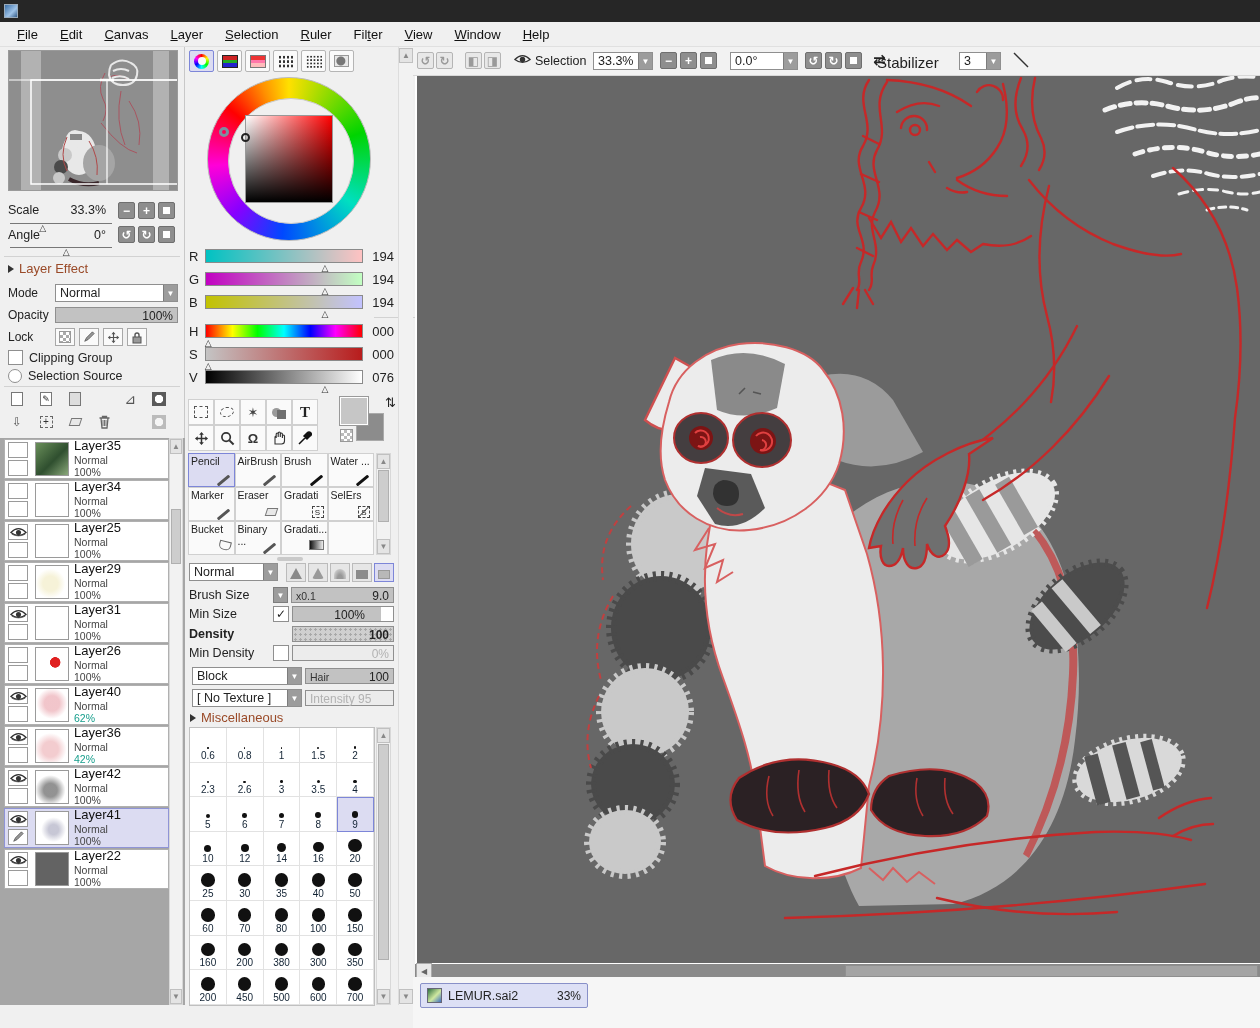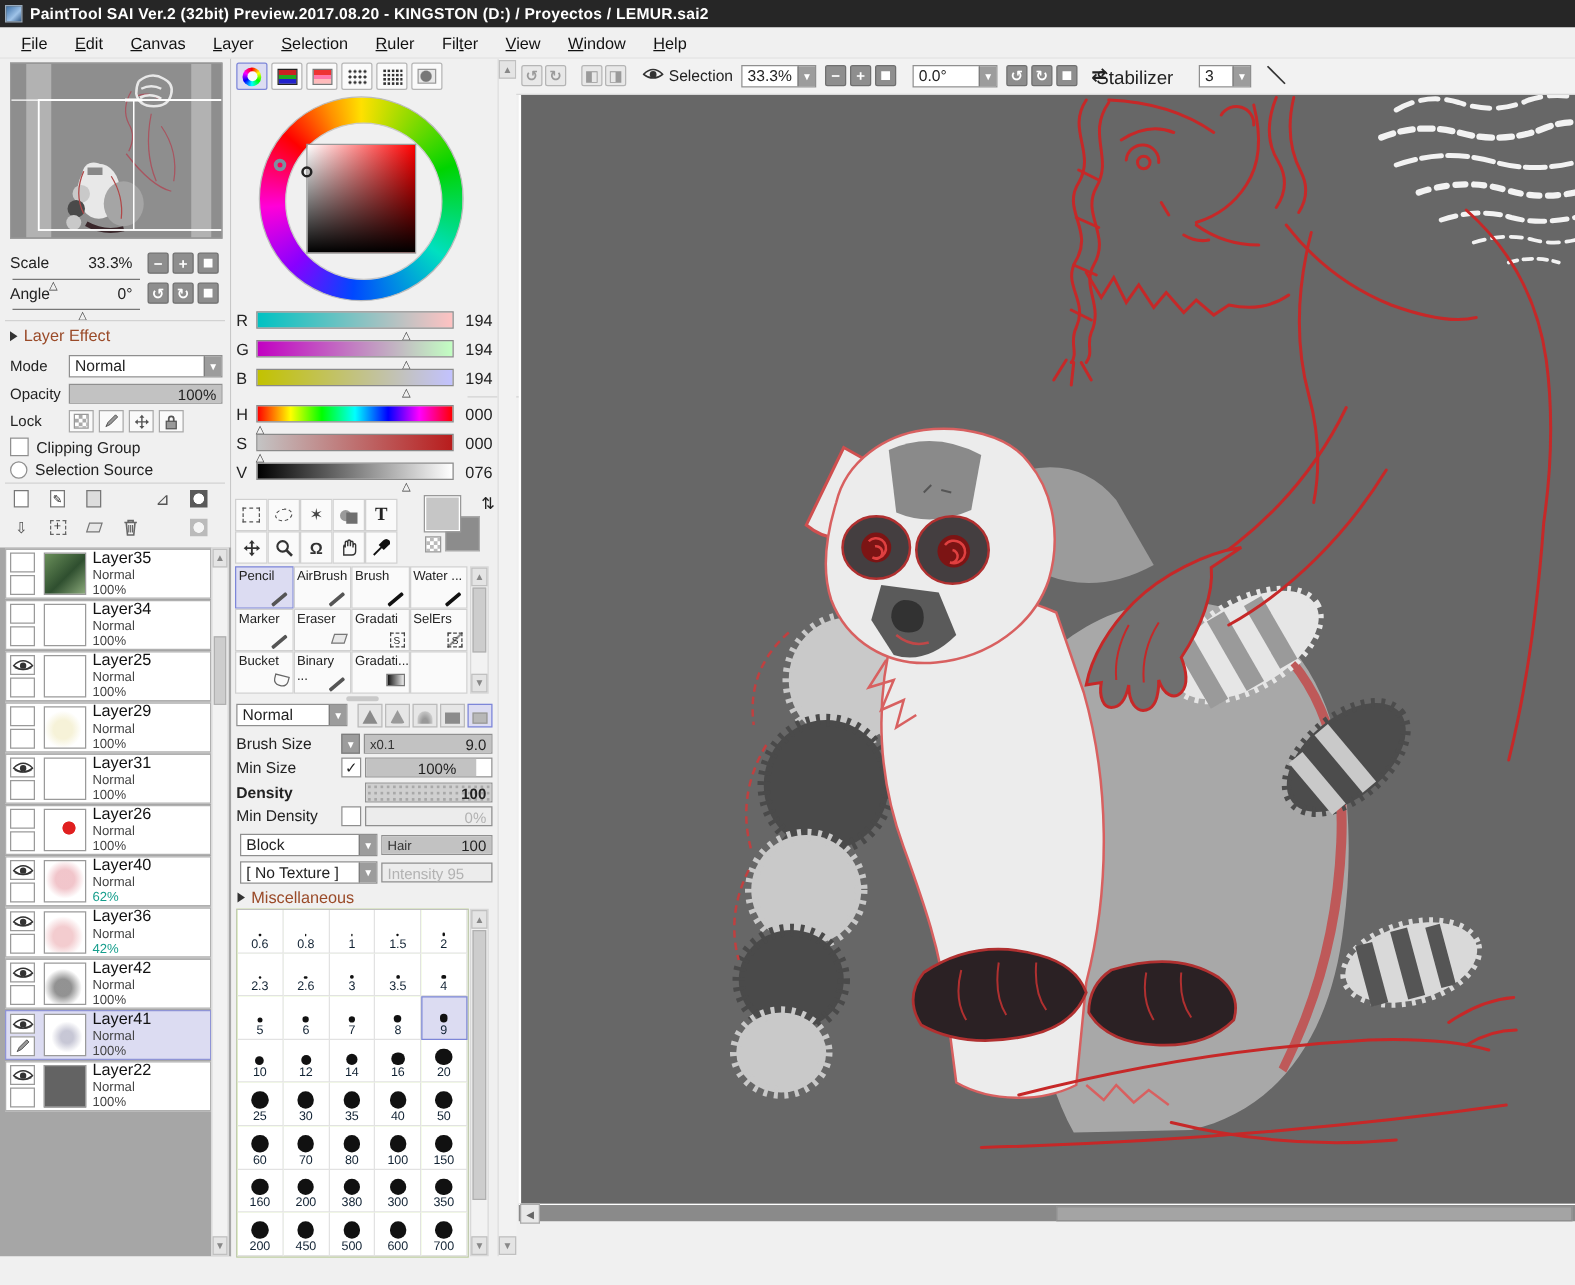--- a/index.html
+++ b/index.html
@@ -88,21 +88,21 @@
   #fg-swatch { position:absolute; left:0; top:0; width:28px; height:28px; background:#c6c6c6; border:1px solid #fff; outline:1px solid #999; z-index:2; }
   #bg-swatch { position:absolute; left:16px; top:16px; width:28px; height:28px; background:#8c8c8c; border:1px solid #aaa; }
   #swap-colors { position:absolute; right:0; top:-2px; font-size:13px; color:#222; }
   #transparent-swatch { position:absolute; left:0; top:32px; width:13px; height:13px; border:1px solid #999; background:repeating-conic-gradient(#bbb 0 25%, #fff 0 50%) 0 0/6px 6px; }
   #brush-grid { position:absolute; left:3px; top:406px; width:186px; display:grid; grid-template-columns:repeat(4,46.5px); grid-auto-rows:34px; }
   .brush-cell { border:1px solid #d0d0d0; background:#fafafa; position:relative; padding:1px 2px; font-size:10.5px; overflow:hidden; }
   .brush-cell.selected { background:#dcdcf2; border:1px solid #7d86d8; }
   .brush-cell .b-ic { position:absolute; right:3px; bottom:2px; }
   .settings-row { position:absolute; left:4px; width:205px; height:18px; display:flex; align-items:center; }
   .settings-row .lbl { font-size:12.5px; }
-  #misc-grid { position:absolute; left:4px; top:680px; width:186px; background:#bef264; border:1px solid #c0c0c0; display:grid; grid-template-columns:repeat(5,36.8px); grid-auto-rows:34.6px; }
+  #misc-grid { position:absolute; left:4px; top:680px; width:186px; background:#d946ef; border:1px solid #c0c0c0; display:grid; grid-template-columns:repeat(5,36.8px); grid-auto-rows:34.6px; }
   .size-cell { border-right:1px solid #e2e2e2; border-bottom:1px solid #e2e2e2; display:flex; flex-direction:column; align-items:center; justify-content:flex-end; padding-bottom:1px; background:#fff; }
   .size-cell.selected { background:#dcdcf2; outline:1px solid #7d86d8; outline-offset:-1px; }
   .size-dot { border-radius:50%; background:#111; margin-bottom:2px; }
   .size-lbl { font-size:10px; color:#123; line-height:1; }
 
   
   .i-rect { width:14px; height:12px; border:1px dashed #555; display:inline-block; }
   .i-lasso { width:14px; height:10px; border:1px dashed #555; border-radius:50%; display:inline-block; transform:rotate(-12deg); }
   .i-shape-c { width:9px; height:9px; border-radius:50%; background:#9a9a9a; display:inline-block; }
   .i-shape-s { width:9px; height:9px; background:#6f6f6f; display:inline-block; margin-left:-4px; margin-top:4px; }
@@ -131,21 +131,20 @@
   #doc-tab .tab-icon { width:15px; height:15px; border:1px solid #667; background:linear-gradient(135deg,#2f6f3f,#cfe8a0 55%,#3f6fc0); }
   #doc-tab .tab-name { font-size:12.5px; }
   #doc-tab .tab-zoom { margin-left:auto; font-size:12px; }
   #mid-scrollbar { position:absolute; left:398px; top:47px; width:15px; height:958px; background:#f2f2f2; border-left:1px solid #ddd; }
 </style>
 </head>
 <body>
 
 <div id="titlebar">
   <span class="app-icon"></span>
-  <span class="title-text">PaintTool SAI Ver.2 (32bit) Preview.2017.08.20 - KINGSTON (D:) / Proyectos / LEMUR.sai2</span>
 </div>
 <div id="menubar">
     <div class="menu-item"><u>F</u>ile</div>
     <div class="menu-item"><u>E</u>dit</div>
     <div class="menu-item"><u>C</u>anvas</div>
     <div class="menu-item"><u>L</u>ayer</div>
     <div class="menu-item"><u>S</u>election</div>
     <div class="menu-item"><u>R</u>uler</div>
     <div class="menu-item">Fil<u>t</u>er</div>
     <div class="menu-item"><u>V</u>iew</div>
@@ -1033,13 +1032,20 @@
         <path d="M476 468 q-2 -22 10 -44 M498 470 q-2 -26 12 -48" stroke="#c62828" fill="none" stroke-width="1.6"></path>
       </svg>
     </div>
   </div>
 
   <div id="hscroll">
     <span class="arrow">◀</span>
     <div class="thumb"></div>
   </div>
 
+  <div id="tabbar">
+    <div id="doc-tab">
+      <span class="tab-icon"></span>
+      <span class="tab-name">LEMUR.sai2</span>
+      <span class="tab-zoom">33%</span>
+    </div>
+  </div>
 </div>
 
 </body></html>

